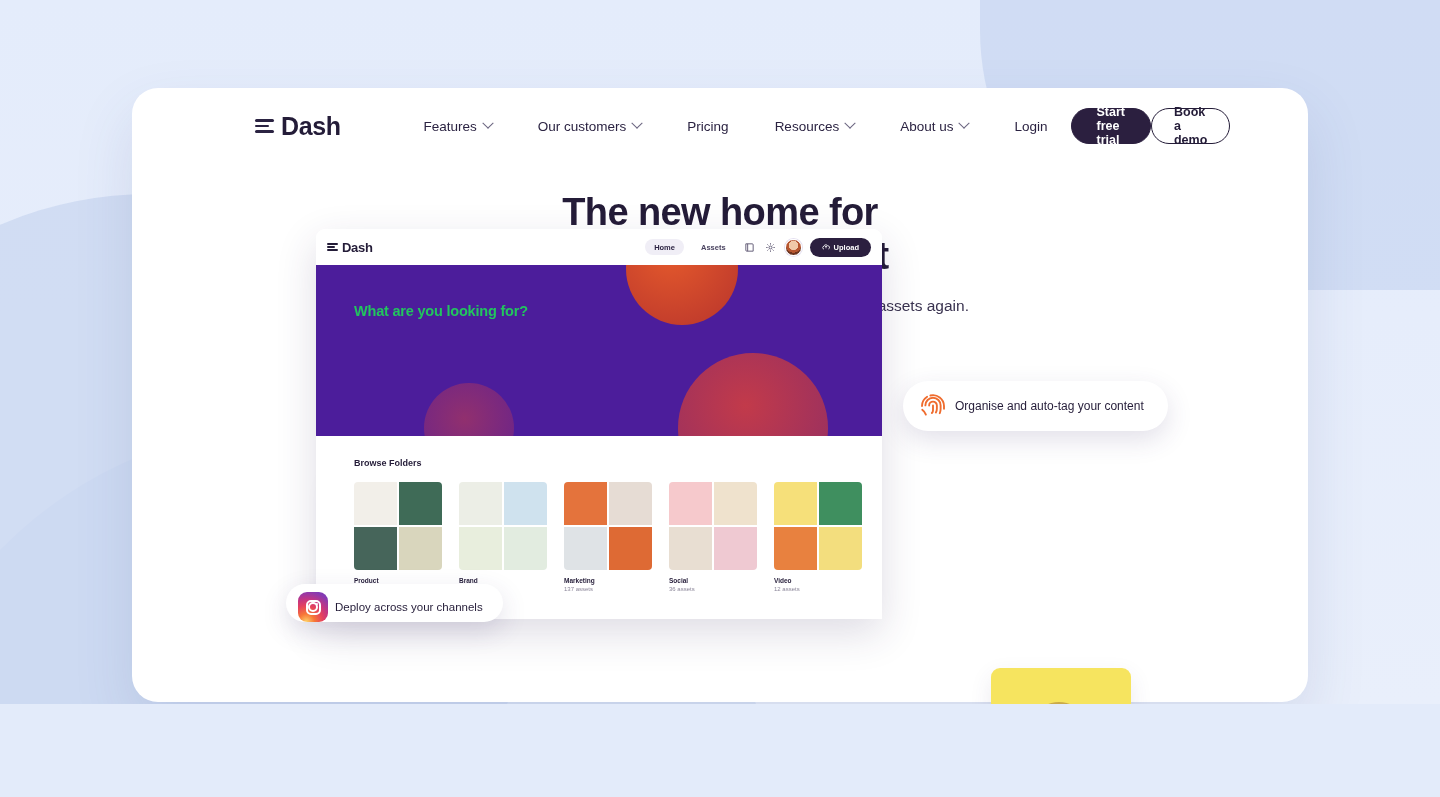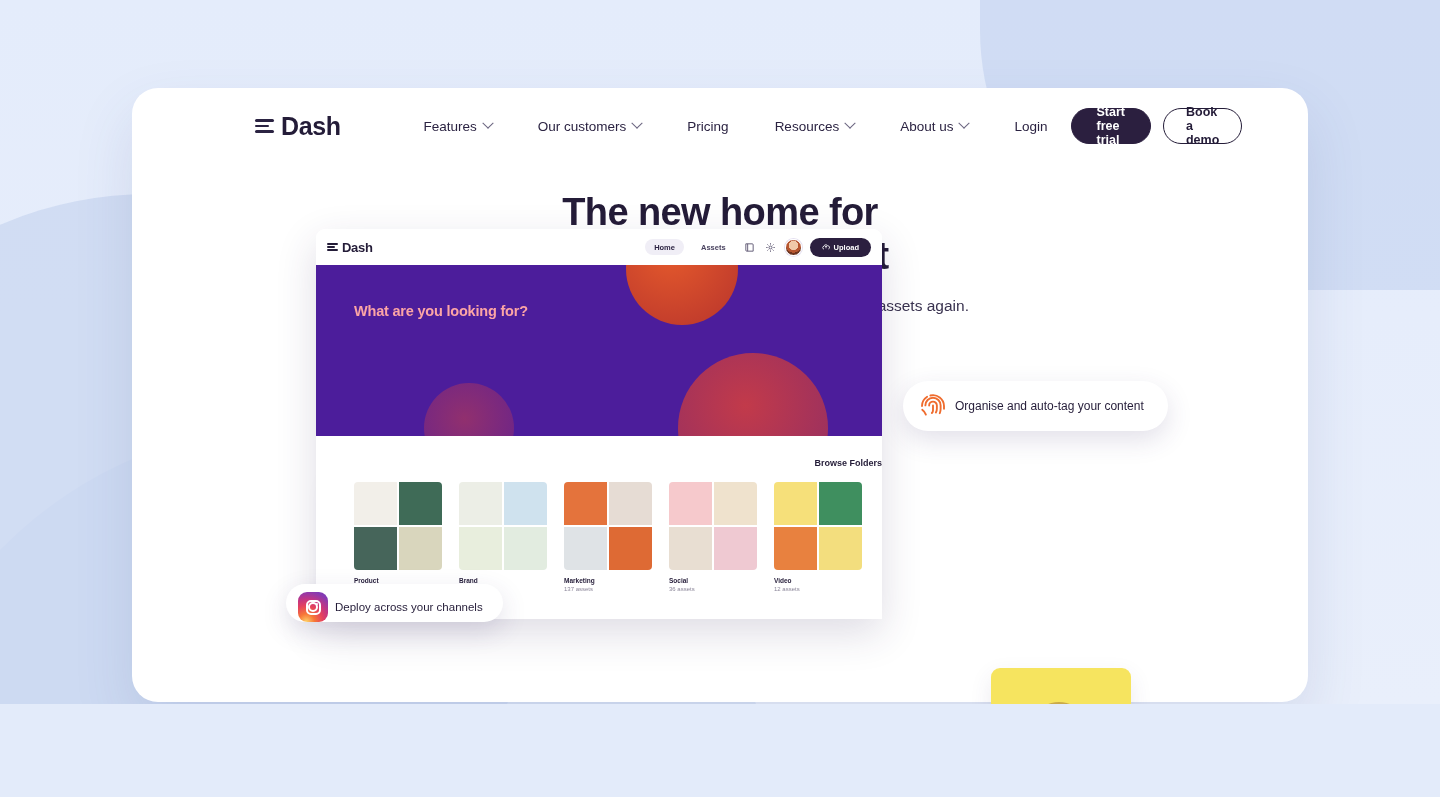--- a/index.html
+++ b/index.html
@@ -44,21 +44,21 @@
   .logo-mark i:nth-child(2) { width: 74%; }
   .logo-mark i:nth-child(3) { width: 100%; }
   .logo-text { font-size: 25px; font-weight: 700; color: #241c38; letter-spacing: -.4px; }
 
   .nav-links { display: flex; align-items: center; gap: 0; }
   .nav-item { display: flex; align-items: center; gap: 7px; padding: 0 23px;
               font-size: 13.5px; color: #2b2342; font-weight: 500; cursor: pointer; white-space: nowrap; }
   .caret { width: 8px; height: 8px; border-right: 1.6px solid #6b6580;
            border-bottom: 1.6px solid #6b6580; transform: rotate(45deg) translate(-2px,-2px); }
 
-  .nav-cta { display: flex; align-items: center; gap: 12px; margin-left: auto; margin-right: 124px; }
+  .nav-cta { display: flex; align-items: center; margin-left: auto; margin-right: 124px; }
   .btn { border-radius: 22px; font-size: 12.5px; font-weight: 600; cursor: pointer;
          display: flex; align-items: center; justify-content: center; height: 36px; }
   .btn-dark { background: #2b1f3f; color: #fff; padding: 0 25px; border: 1px solid #2b1f3f; }
   .btn-outline { background: #fff; color: #241c38; padding: 0 22px; border: 1.4px solid #241c38; }
 
   
   .hero { text-align: center; margin-top: 36px; }
   .hero h1 { font-size: 38px; line-height: 1.17; font-weight: 700; color: #241c38; letter-spacing: -.6px; }
   .hero p { margin-top: 18px; font-size: 15.5px; color: #3a3350; }
 
@@ -87,28 +87,28 @@
 
   .mock-hero { position: relative; height: 171px; background: #4c1d9b; overflow: hidden; }
   .blob { position: absolute; border-radius: 50%; }
   .blob1 { width: 112px; height: 112px; top: -52px; left: 310px;
            background: radial-gradient(circle at 40% 35%, #e4592c, #b8342c); }
   .blob2 { width: 150px; height: 150px; top: 88px; left: 362px;
            background: radial-gradient(circle at 45% 35%, #c23a4a, #8e2d66); }
   .blob3 { width: 90px; height: 90px; top: 118px; left: 108px;
            background: radial-gradient(circle at 45% 40%, #a8365f, #6e2489); opacity: .75; }
   .mock-hero-inner { position: relative; padding: 38px 0 0 38px; }
-  .mock-hero h2 { color: #fca5a5; font-size: 14.5px; font-weight: 700; letter-spacing: -.2px; }
+  .mock-hero h2 { color: #22c55e; font-size: 14.5px; font-weight: 700; letter-spacing: -.2px; }
   .searchbar { margin-top: 17px; width: 394px; height: 27px; background: #fff; border-radius: 14px;
                display: flex; align-items: center; gap: 9px; padding: 0 14px;
                box-shadow: 0 0 0 5px rgba(255,255,255,.14); }
   .search-ph { font-size: 9.5px; color: #a7a2b5; }
 
   .mock-body { background: #fff; padding: 22px 0 0 38px; height: 183px; }
-  .browse-title { font-size: 9px; font-weight: 700; color: #241c38; text-align: right; }
+  .browse-title { font-size: 9px; font-weight: 700; color: #241c38; }
   .folders { display: flex; gap: 17px; margin-top: 14px; }
   .folder { width: 88px; }
   .thumbs { display: grid; grid-template-columns: 1fr 1fr; grid-template-rows: 1fr 1fr;
             gap: 1.5px; width: 88px; height: 88px; border-radius: 4px; overflow: hidden; }
   .thumbs div { width: 100%; height: 100%; }
   .folder-name { margin-top: 7px; font-size: 6.5px; font-weight: 700; color: #241c38; }
   .folder-count { margin-top: 2px; font-size: 6px; color: #8b8699; }
 
   
   .pink-card {

